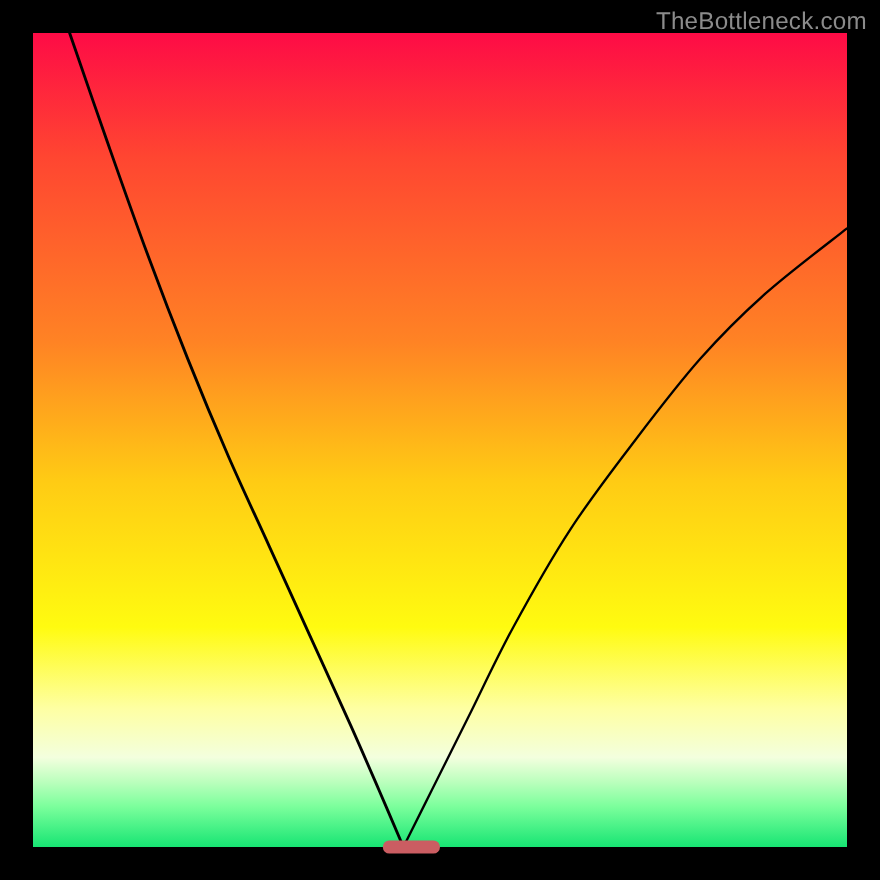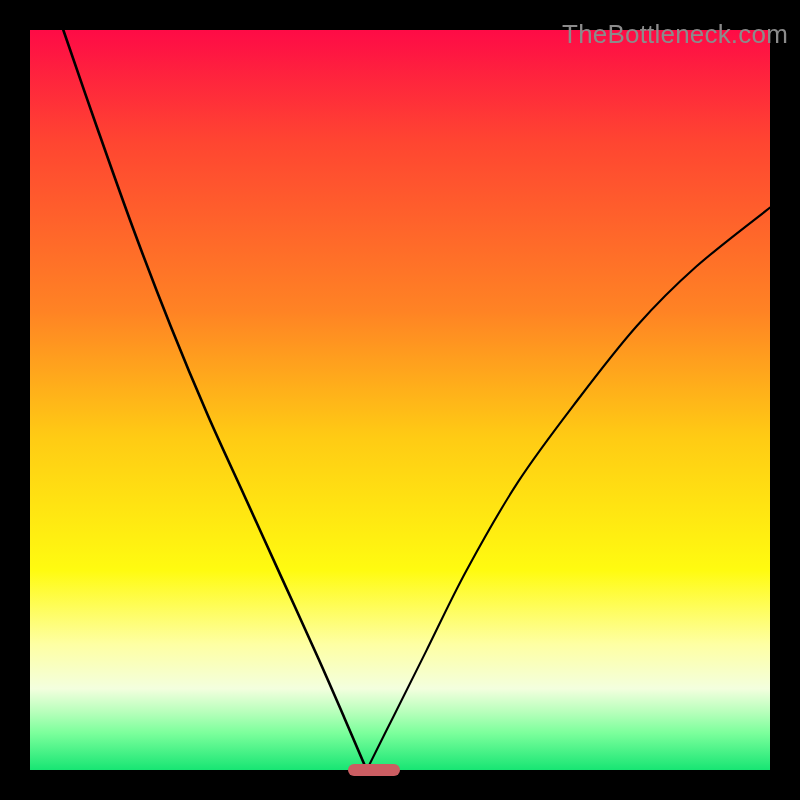--- a/index.html
+++ b/index.html
@@ -48,24 +48,23 @@
     inset: 0;
     width: 740px;
     height: 740px;
     overflow: visible;
   }
   .watermark {
     position: absolute;
     top: 6px;
     right: 12px;
     color: #8b8b8b;
-    font-size: 26px;
+    font-size: 22px;
     letter-spacing: 0.2px;
     font-weight: 500;
-    margin-top: 13px;
   }
 </style>
 </head>
 <body>
 
 <div class="frame">
   <div class="plot-area">
     <svg class="curves" viewBox="0 0 740 740" preserveAspectRatio="none">
       <path id="left-branch-path" fill="none" stroke="#000" stroke-width="2.6" stroke-linecap="round" d="M 33.30 0.00 C 38.85 16.03, 54.88 62.90, 66.60 96.20 C 78.32 129.50, 91.27 166.50, 103.60 199.80 C 115.93 233.10, 128.27 265.17, 140.60 296.00 C 152.93 326.83, 165.27 356.43, 177.60 384.80 C 189.93 413.17, 202.27 439.07, 214.60 466.20 C 226.93 493.33, 239.27 520.47, 251.60 547.60 C 263.93 574.73, 278.12 605.57, 288.60 629.00 C 299.08 652.43, 306.48 669.70, 314.50 688.20 C 322.52 706.70, 333.00 731.37, 336.70 740.00"></path>
       <path id="right-branch-path" fill="none" stroke="#000" stroke-width="2.1" stroke-linecap="round" d="M 336.70 740.00 C 341.02 731.37, 352.73 707.93, 362.60 688.20 C 372.47 668.47, 383.57 646.27, 395.90 621.60 C 408.23 596.93, 421.18 568.57, 436.60 540.20 C 452.02 511.83, 469.90 479.77, 488.40 451.40 C 506.90 423.03, 527.87 395.90, 547.60 370.00 C 567.33 344.10, 587.07 318.20, 606.80 296.00 C 626.53 273.80, 643.80 256.53, 666.00 236.80 C 688.20 217.07, 727.67 187.47, 740.00 177.60"></path>

